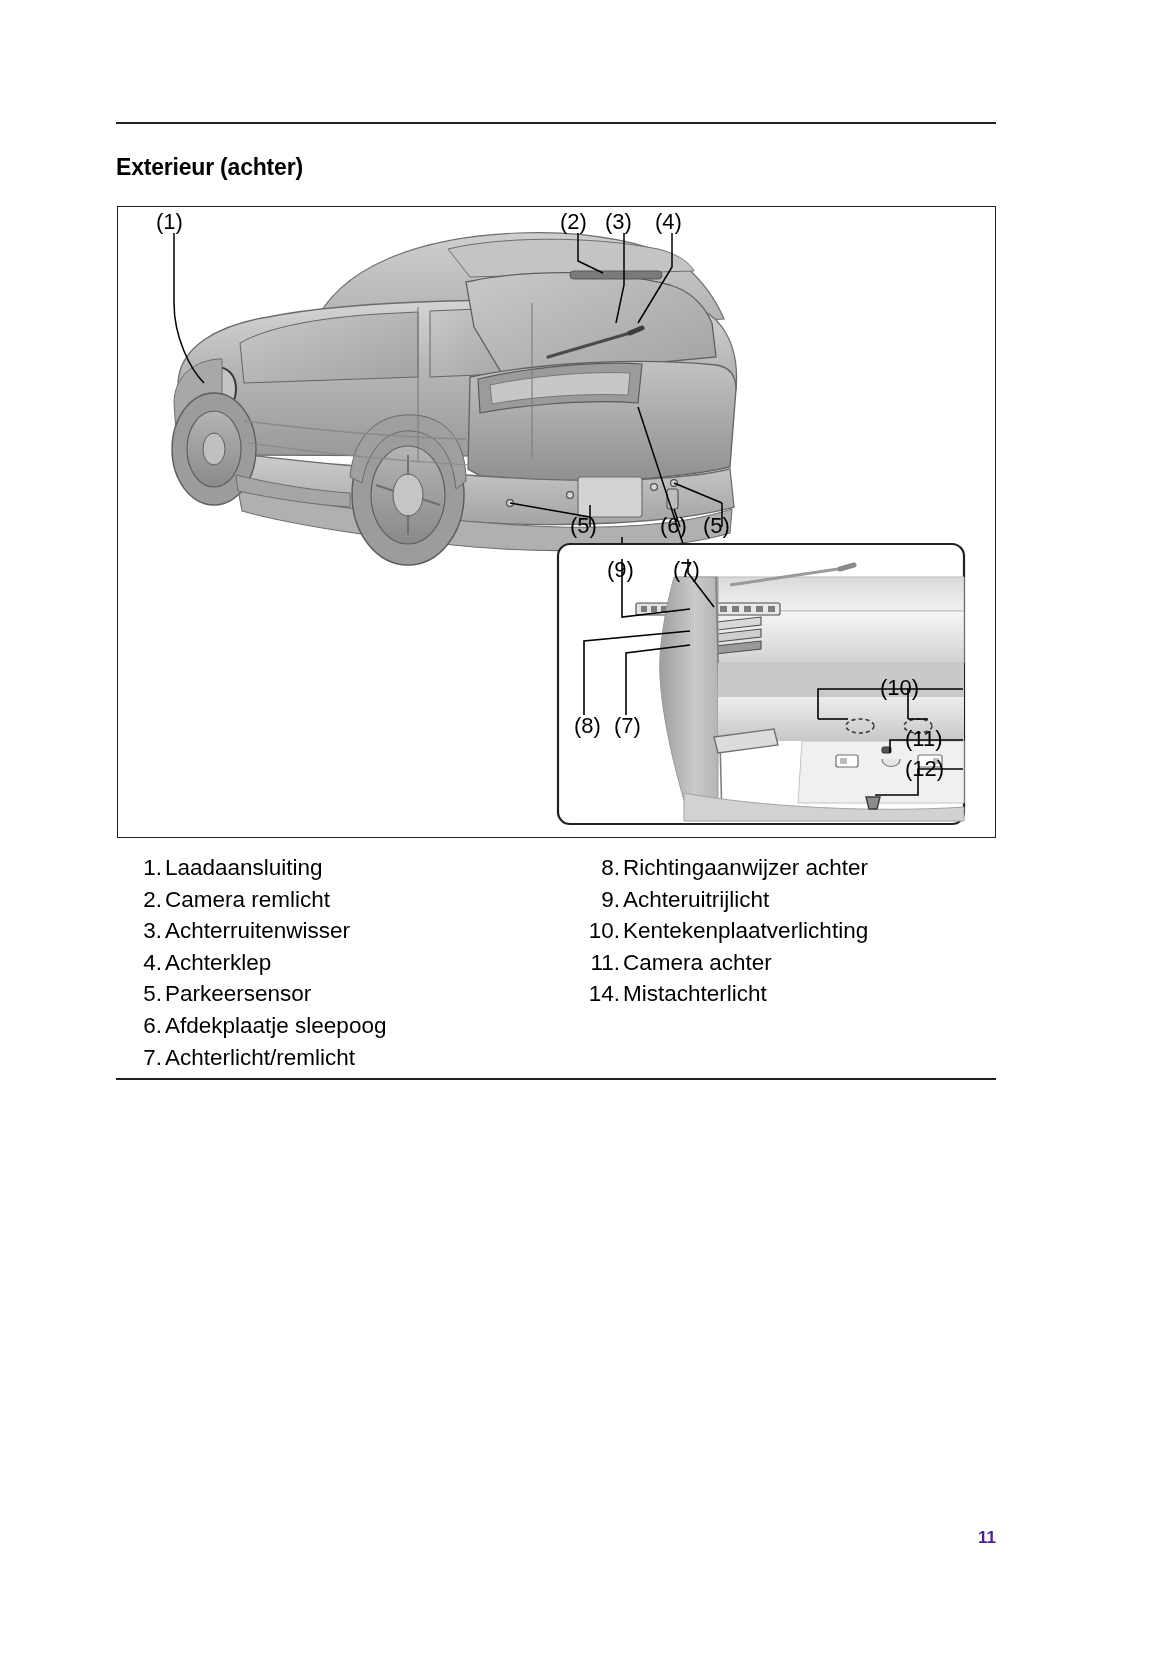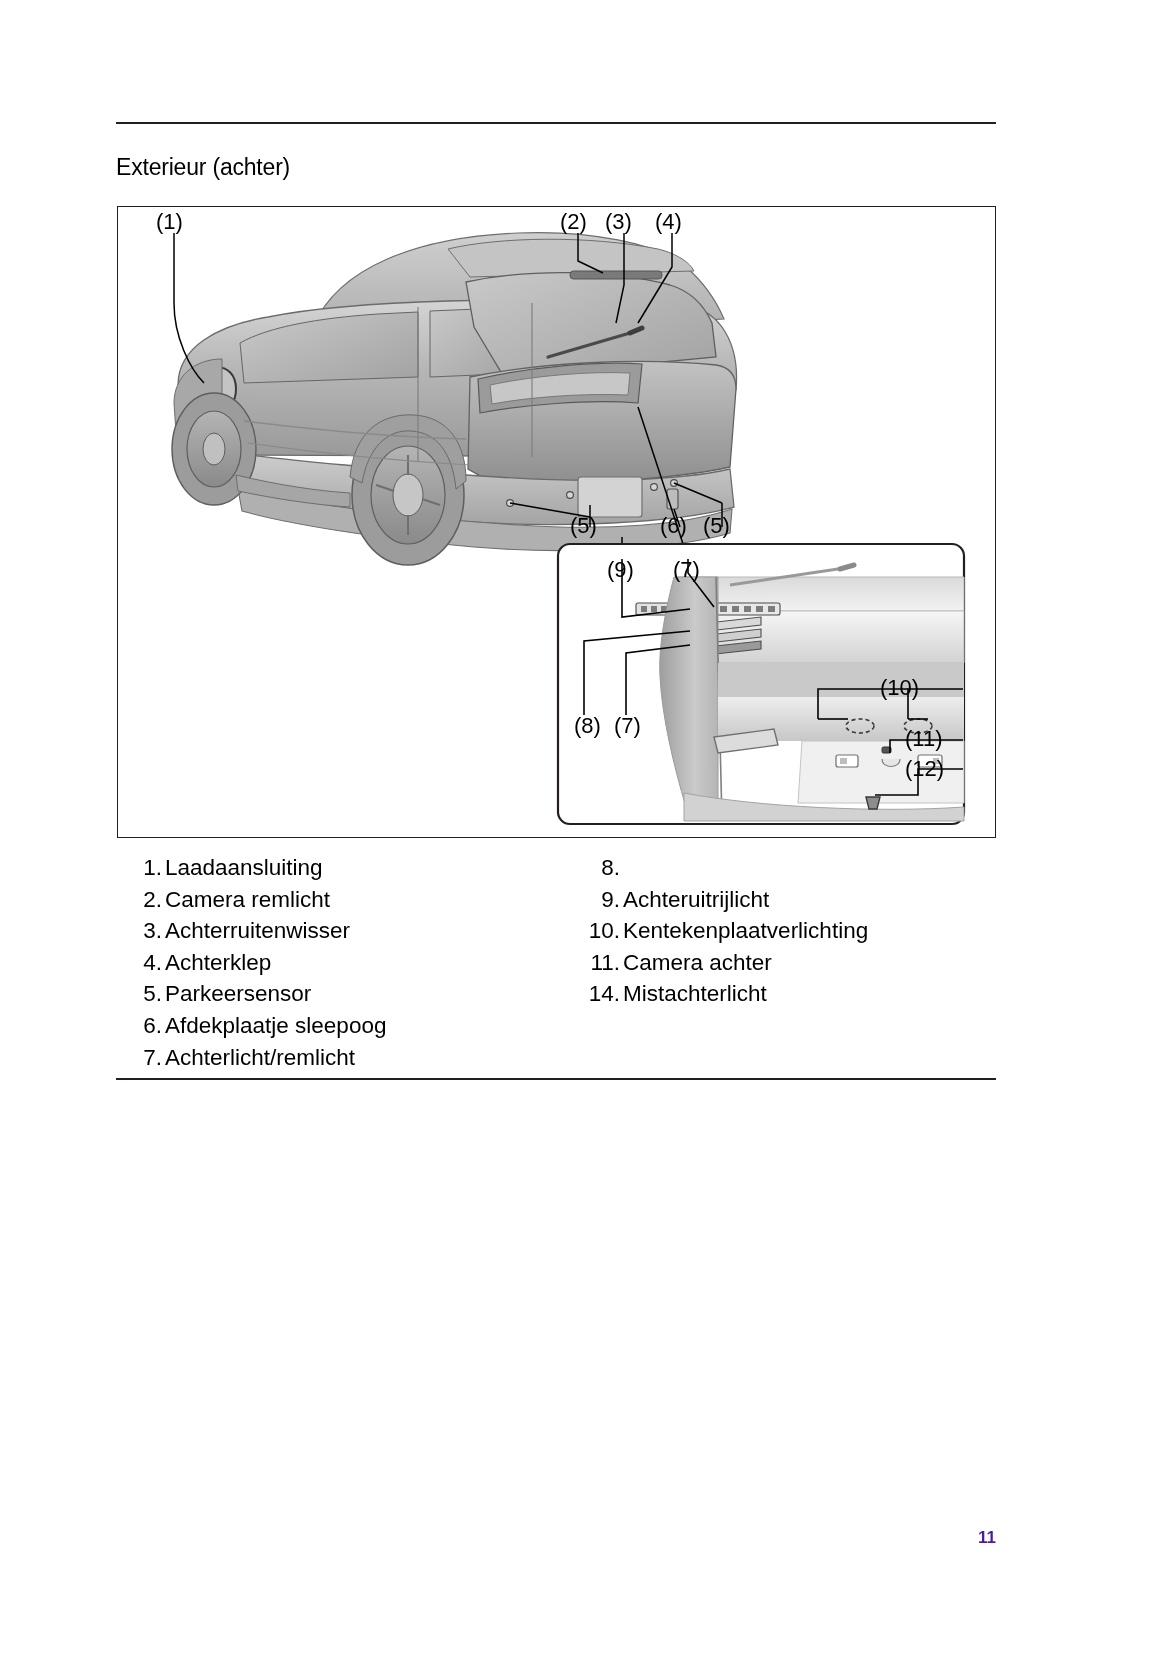--- a/index.html
+++ b/index.html
@@ -27,21 +27,21 @@
     top: 122px;
     width: 880px;
     height: 0;
     border-top: 2px solid #231f20;
   }
   .section-title {
     position: absolute;
     left: 116px;
     top: 139px;
     font-size: 23px;
-    font-weight: normal;
+    font-weight: bold;
     letter-spacing: -0.2px;
     color: #000;
   }
   .figure-box {
     position: absolute;
     left: 117px;
     top: 206px;
     width: 879px;
     height: 632px;
     border: 1.6px solid #231f20;
@@ -378,20 +378,21 @@
       </div>
       <div class="li">
         <span class="num">7.</span>
         <span class="txt">Achterlicht/remlicht</span>
       </div>
     </div>
 
     <div class="col col-right">
       <div class="li">
         <span class="num">8.</span>
+        <span class="txt">Richtingaanwijzer achter</span>
       </div>
       <div class="li">
         <span class="num">9.</span>
         <span class="txt">Achteruitrijlicht</span>
       </div>
       <div class="li">
         <span class="num">10.</span>
         <span class="txt">Kentekenplaatverlichting</span>
       </div>
       <div class="li">

